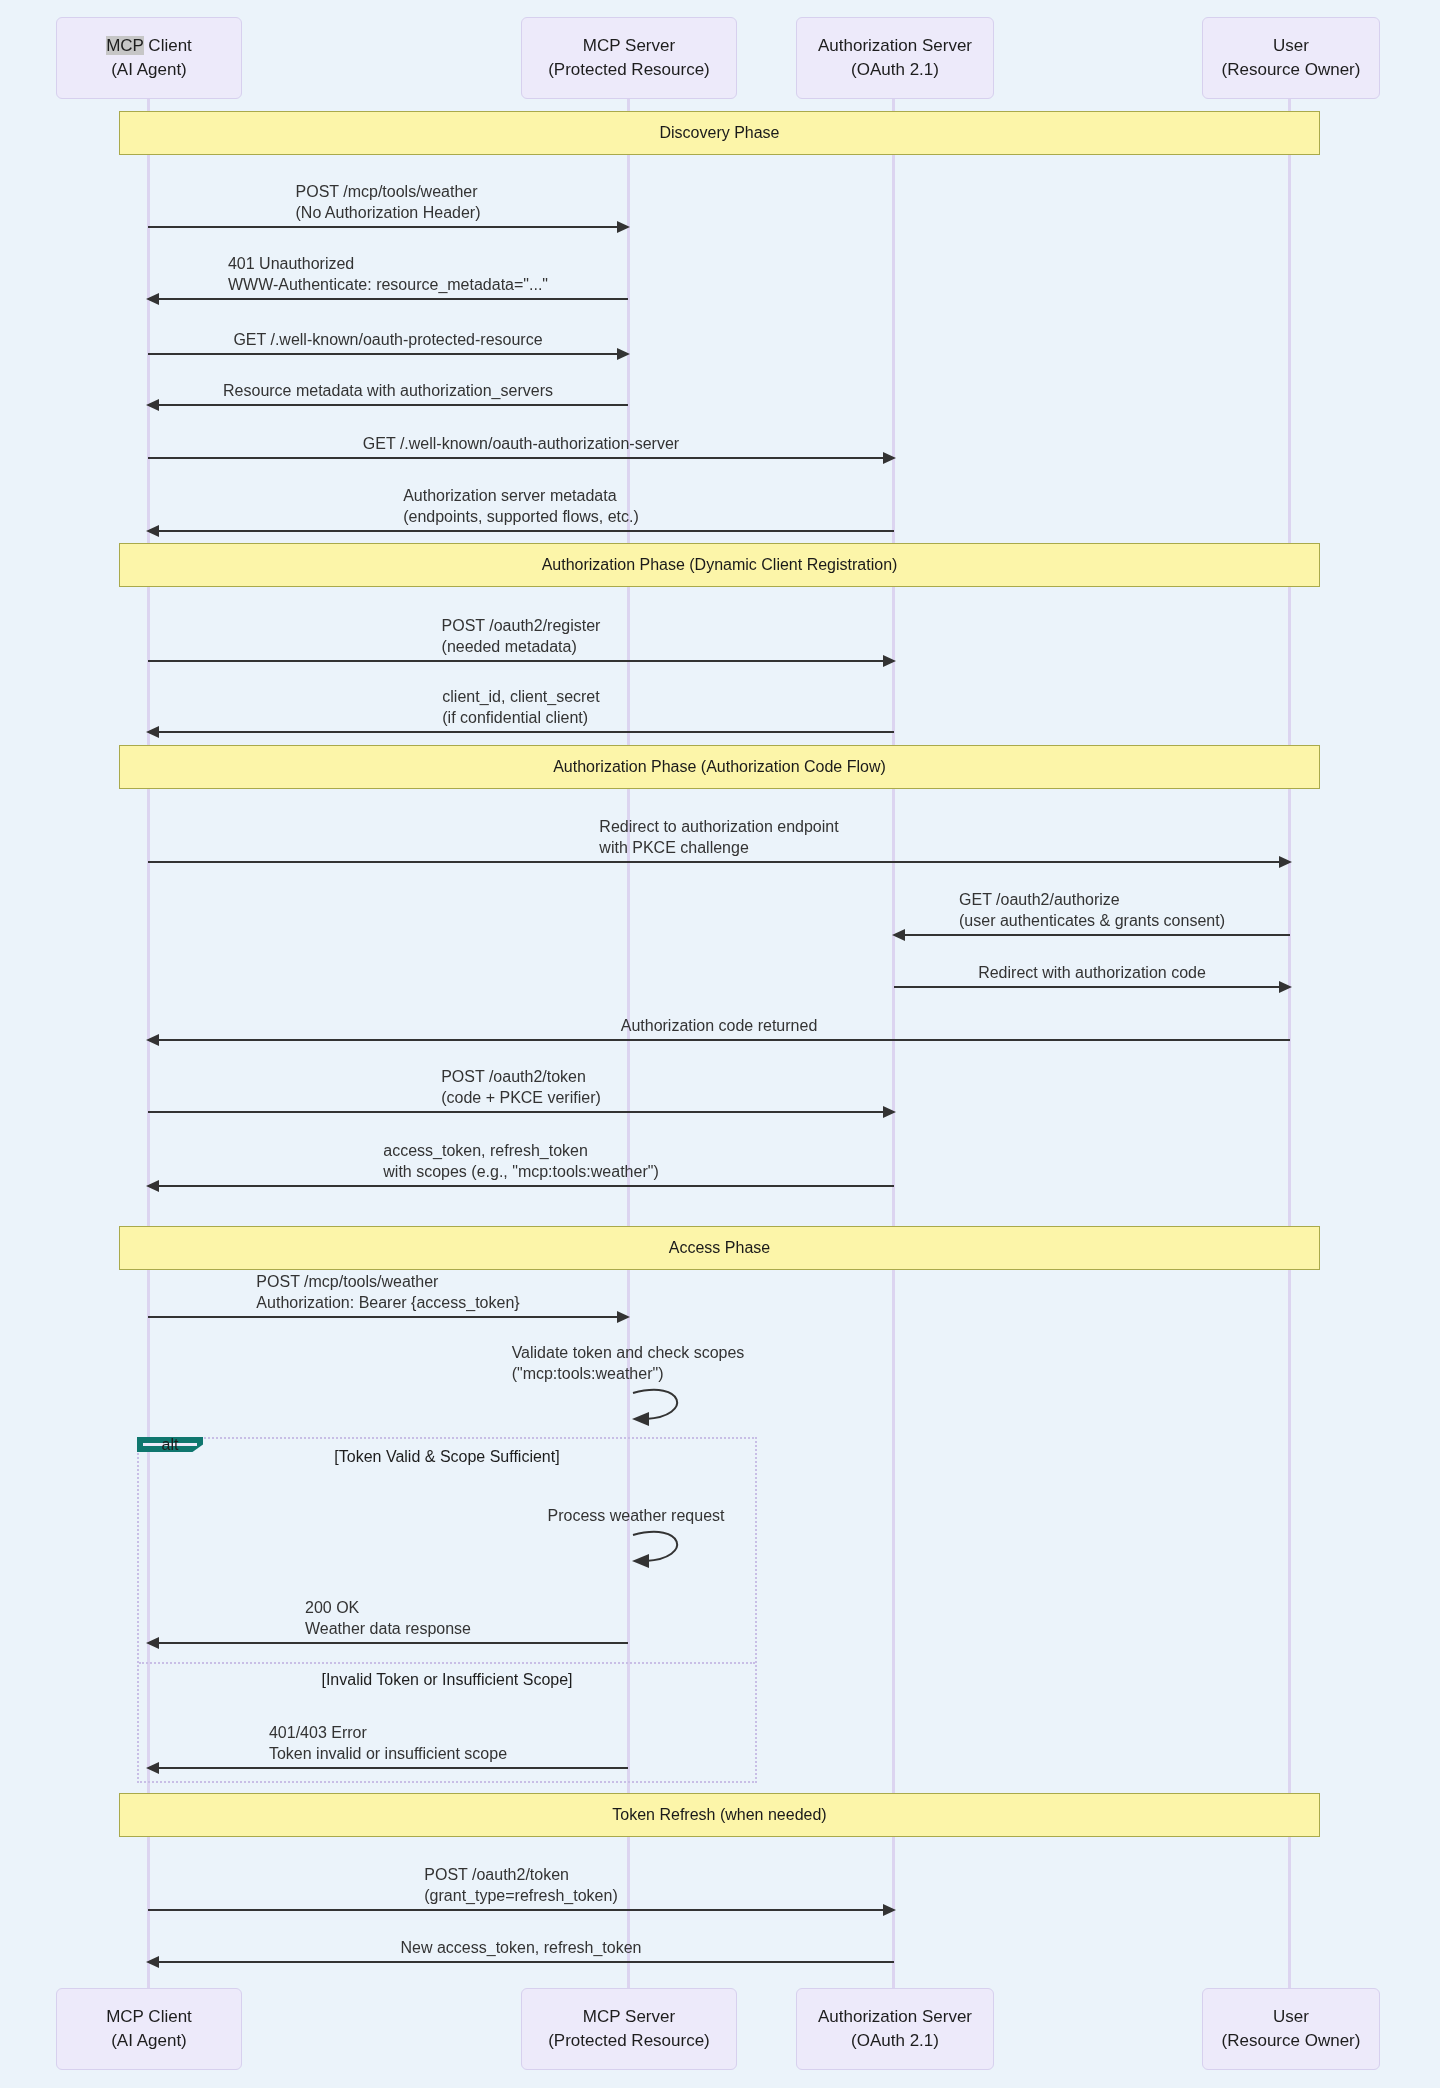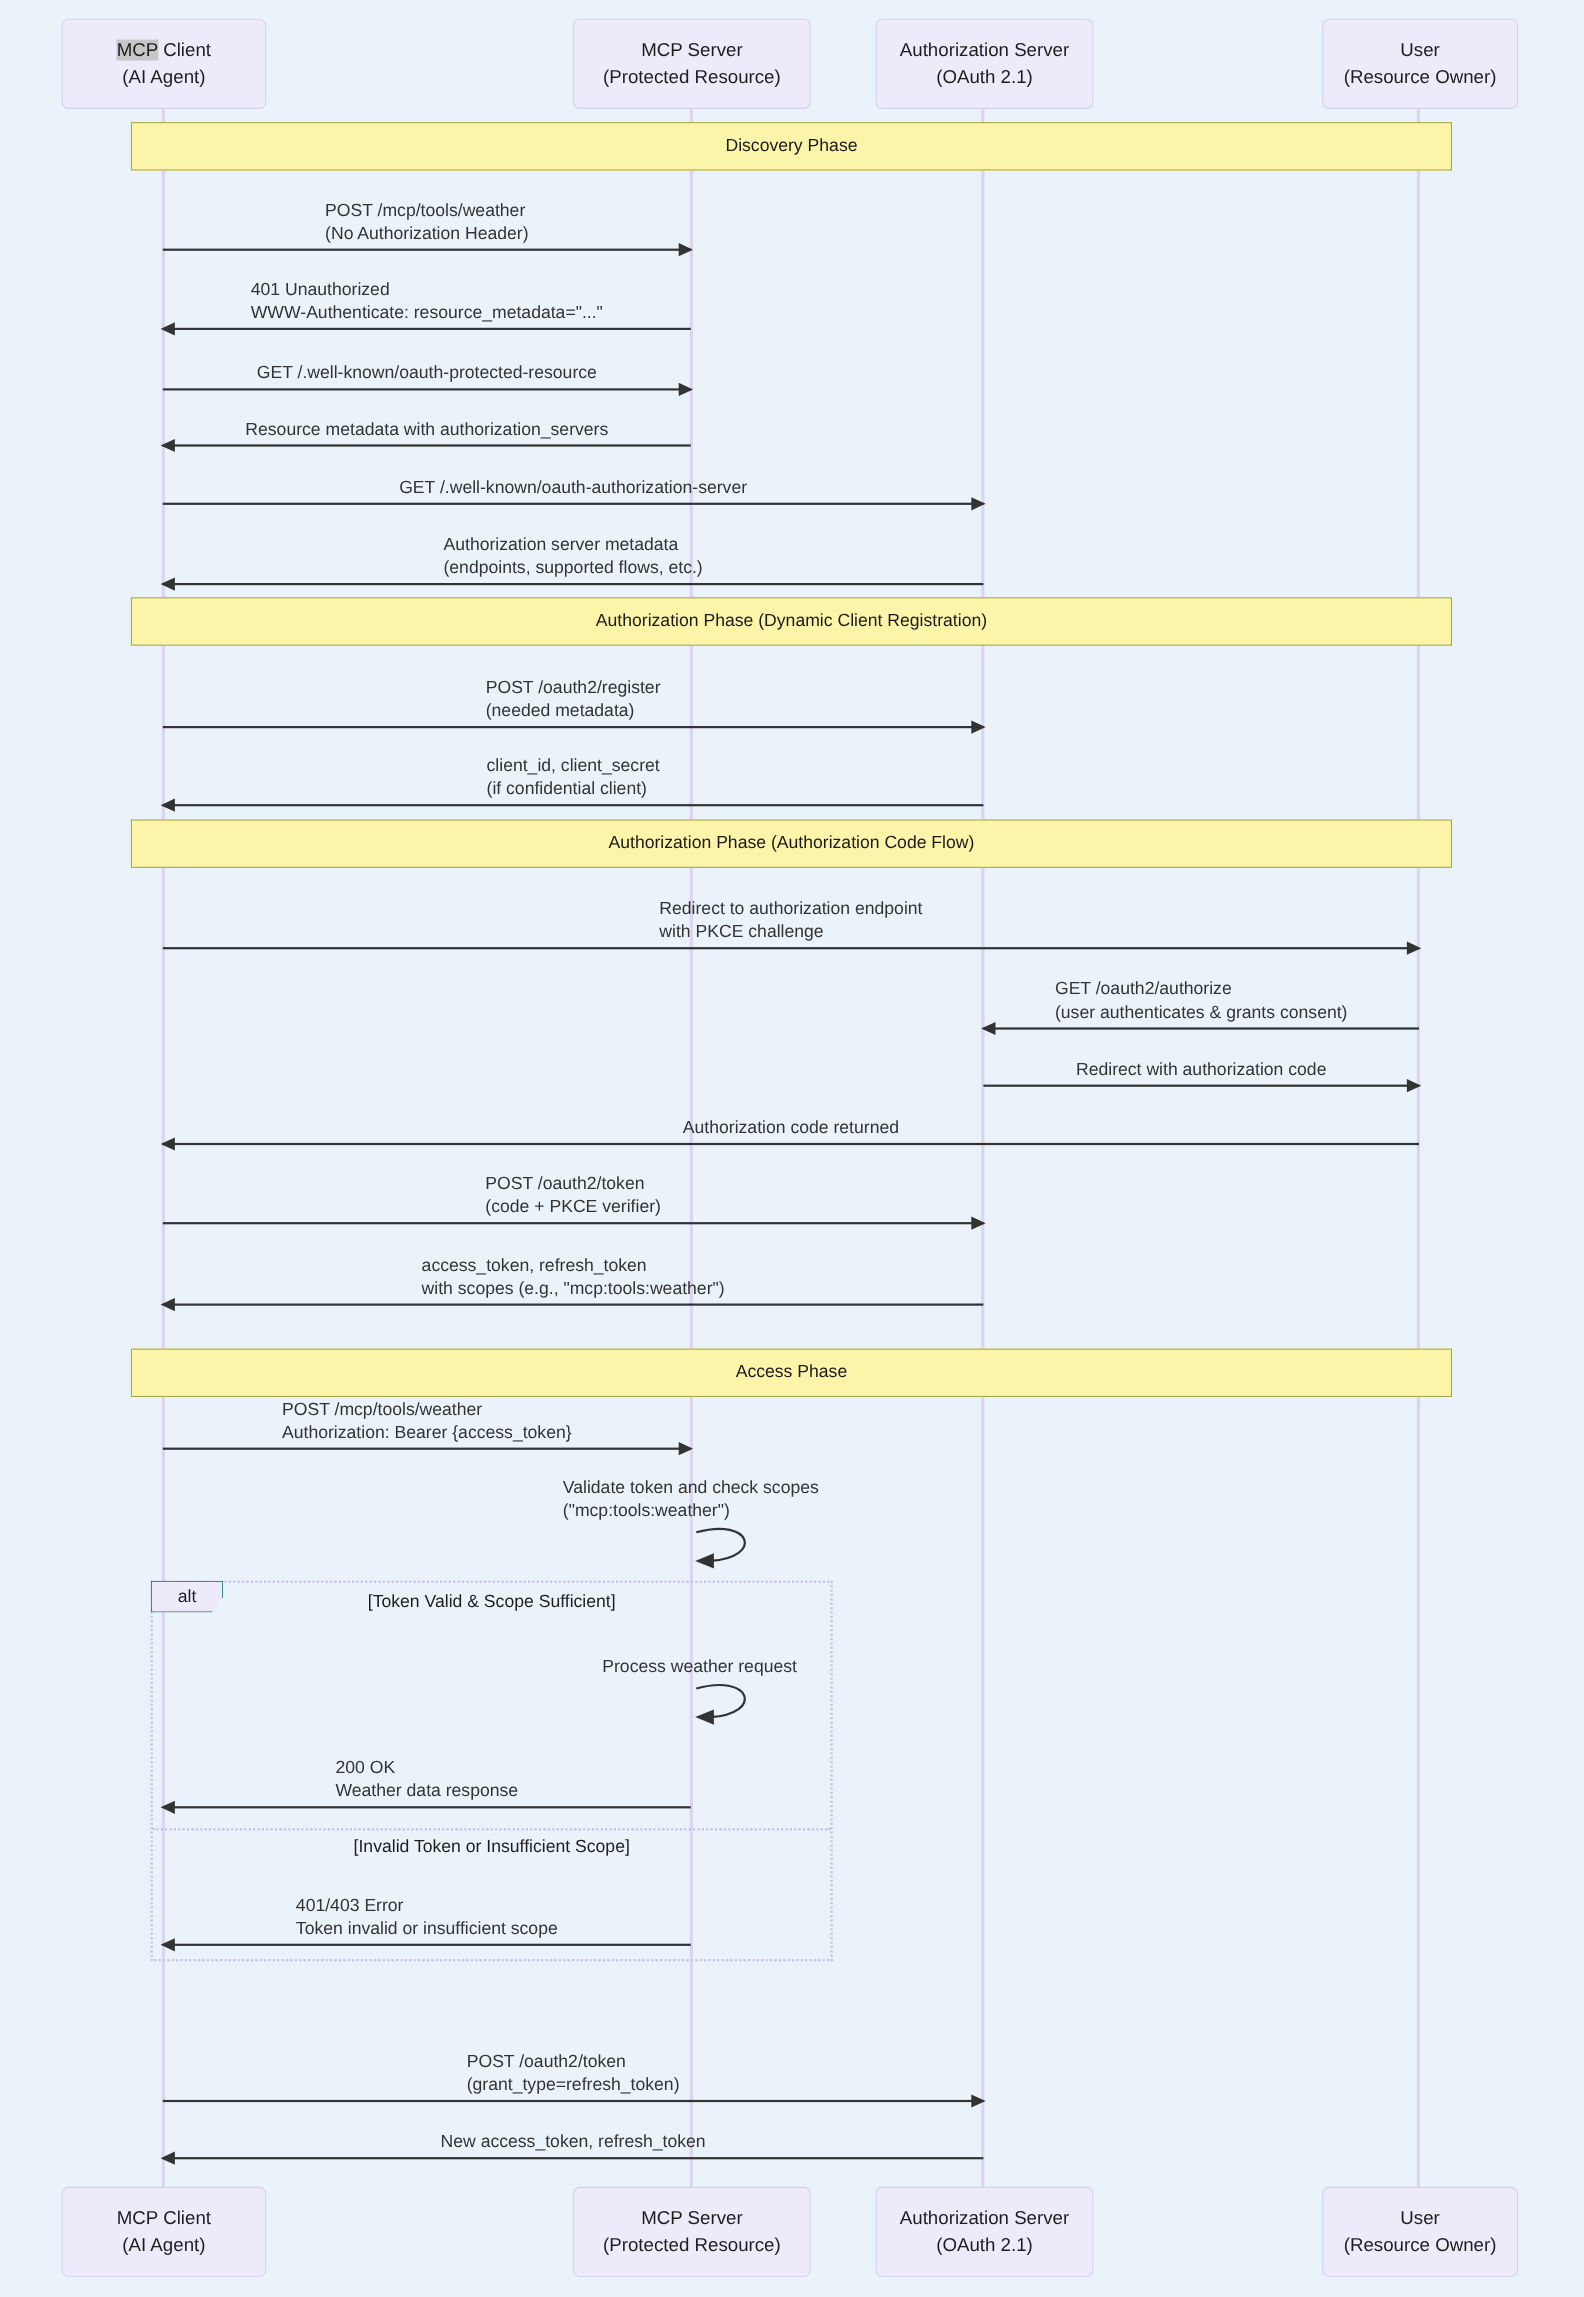--- a/index.html
+++ b/index.html
@@ -15,22 +15,22 @@
   .msg-label{position:absolute;transform:translateX(-50%);text-align:left;white-space:nowrap;
              font-size:16px;line-height:21px;z-index:4;color:#333;}
   .arrow{position:absolute;height:0;border-top:2px solid #333;z-index:4;}
   .head-r{position:absolute;right:-2px;top:-7px;width:0;height:0;
           border-left:13px solid #333;border-top:6px solid transparent;border-bottom:6px solid transparent;}
   .head-l{position:absolute;left:-2px;top:-7px;width:0;height:0;
           border-right:13px solid #333;border-top:6px solid transparent;border-bottom:6px solid transparent;}
   .selfloop{position:absolute;z-index:4;}
   .altframe{position:absolute;left:137px;top:1437px;width:620px;height:346px;
             border:2px dotted #C8BEE6;z-index:3;box-sizing:border-box;}
-  .alt-tab{position:absolute;left:-2px;top:-2px;width:66px;height:29px;background:#EDEAFA;
-           border:1px solid #0f766e;clip-path:polygon(0 0,100% 0,100% 50%,84% 100%,0 100%);
+  .alt-tab{position:absolute;left:-2px;top:-2px;width:66px;height:15px;background:#EDEAFA;
+           border:6px solid #0f766e;clip-path:polygon(0 0,100% 0,100% 50%,84% 100%,0 100%);
            display:flex;align-items:center;justify-content:center;font-size:16px;color:#1d1d1d;box-sizing:border-box;text-align:right;}
   .alt-divider{position:absolute;left:0;top:223px;width:100%;border-top:2px dotted #C8BEE6;}
   .alt-cond{position:absolute;left:50%;transform:translateX(-50%);white-space:nowrap;font-size:16px;color:#1d1d1d;}
 </style>
 </head>
 <body>
 
 <div class="stage">
 
   <div class="lifeline" style="left:147px;"></div>
@@ -59,20 +59,23 @@
       <span>Discovery Phase</span>
     </div>
   <div class="band" style="top:543px;">
       <span>Authorization Phase (Dynamic Client Registration)</span>
     </div>
   <div class="band" style="top:745px;">
       <span>Authorization Phase (Authorization Code Flow)</span>
     </div>
   <div class="band" style="top:1198px;margin-top:28px;">
       <span>Access Phase</span>
+    </div>
+  <div class="band" style="top:1793px;">
+      <span>Token Refresh (when needed)</span>
     </div>
 
   <div class="altframe">
     <div class="alt-tab">
         <span>alt</span>
       </div>
     <div class="alt-cond" style="top:9px;">[Token Valid &amp; Scope Sufficient]</div>
     <div class="alt-divider"></div>
     <div class="alt-cond" style="top:232px;">[Invalid Token or Insufficient Scope]</div>
   </div>

